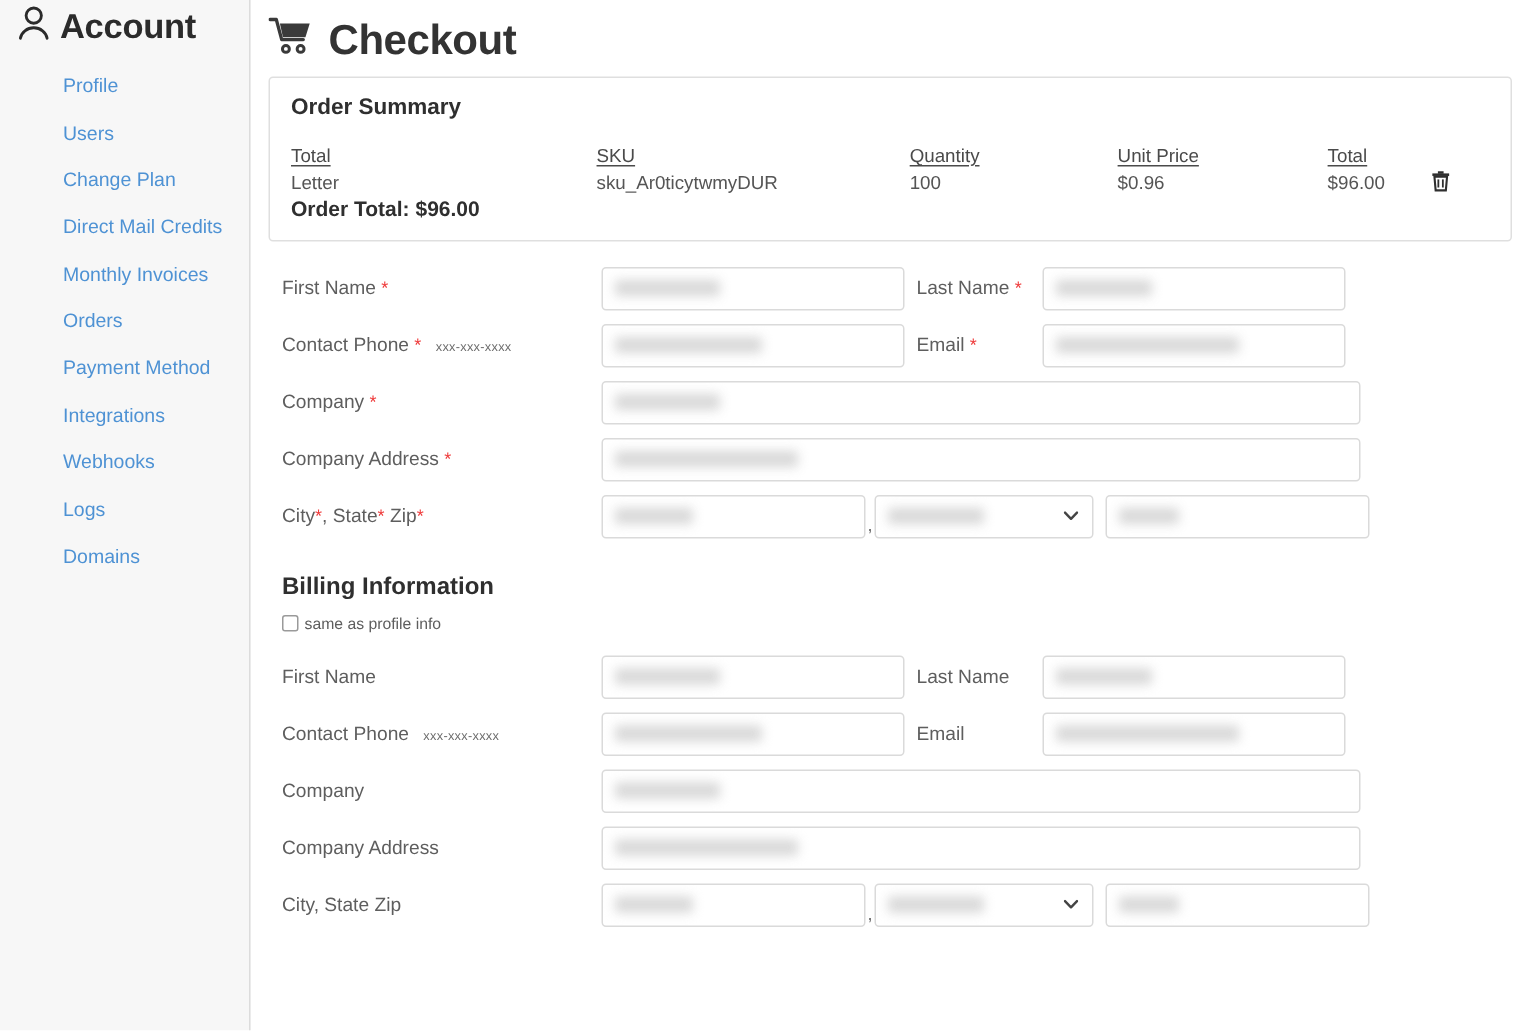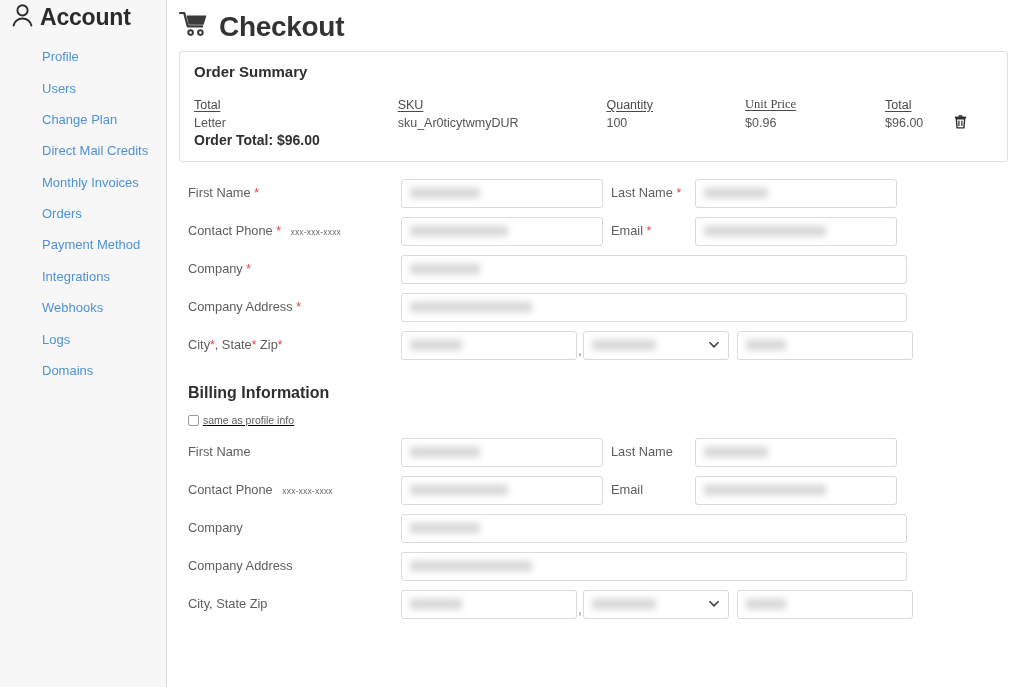--- a/index.html
+++ b/index.html
@@ -96,21 +96,21 @@
     padding: 0 0 2px 0;
   }
   table.order th span {
     text-decoration: underline;
     text-underline-offset: 2px;
   }
   table.order td { padding: 0; color: #555; }
   .col-item { width: 210px; }
   .col-sku  { width: 212px; margin-top: 12px; }
   .col-qty  { width: 142px; }
-  .col-unit { width: 144px; font-family: Liberation Serif, serif; }
+  .col-unit { width: 144px; }
   .col-total{ width: 70px; }
   .col-act  { width: 40px; text-align: left; }
   .trash-btn {
     background: none; border: 0; padding: 0; cursor: pointer;
     line-height: 0; display: inline-block;
   }
   .order-total {
     font-size: 14px;
     font-weight: 700;
     color: #2f2f2f;
@@ -194,25 +194,23 @@
   .sel-wrap .chev {
     position: absolute;
     right: 9px; top: 50%;
     transform: translateY(-50%);
     pointer-events: none;
     line-height: 0;
   }
 
   .cbrow {
     display: flex;
-    align-items: center;
     gap: 4px;
     margin: 9px 0 4px 9px;
     height: 18px;
-    text-decoration: underline;
   }
   .cbox {
     width: 11px; height: 11px;
     border: 1px solid #9a9a9a;
     border-radius: 2px;
     background: #fff;
     cursor: pointer;
     flex: 0 0 auto;
   }
   .cblabel { font-size: 10.5px; color: #5e5e5e; cursor: pointer; }

